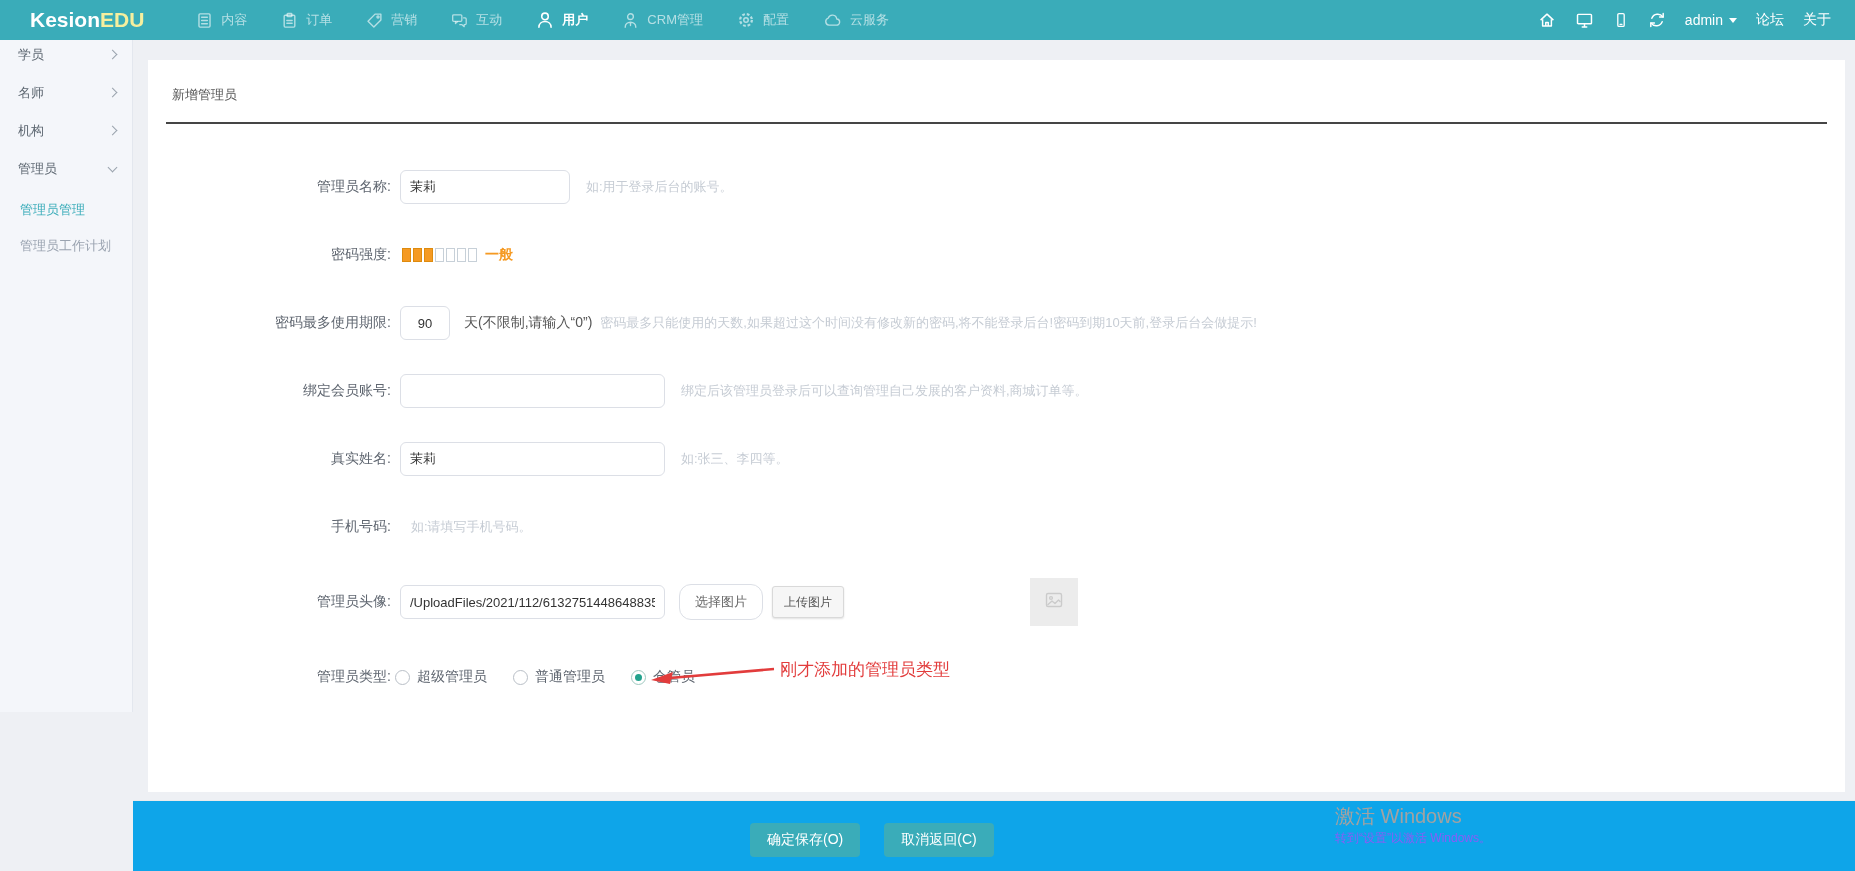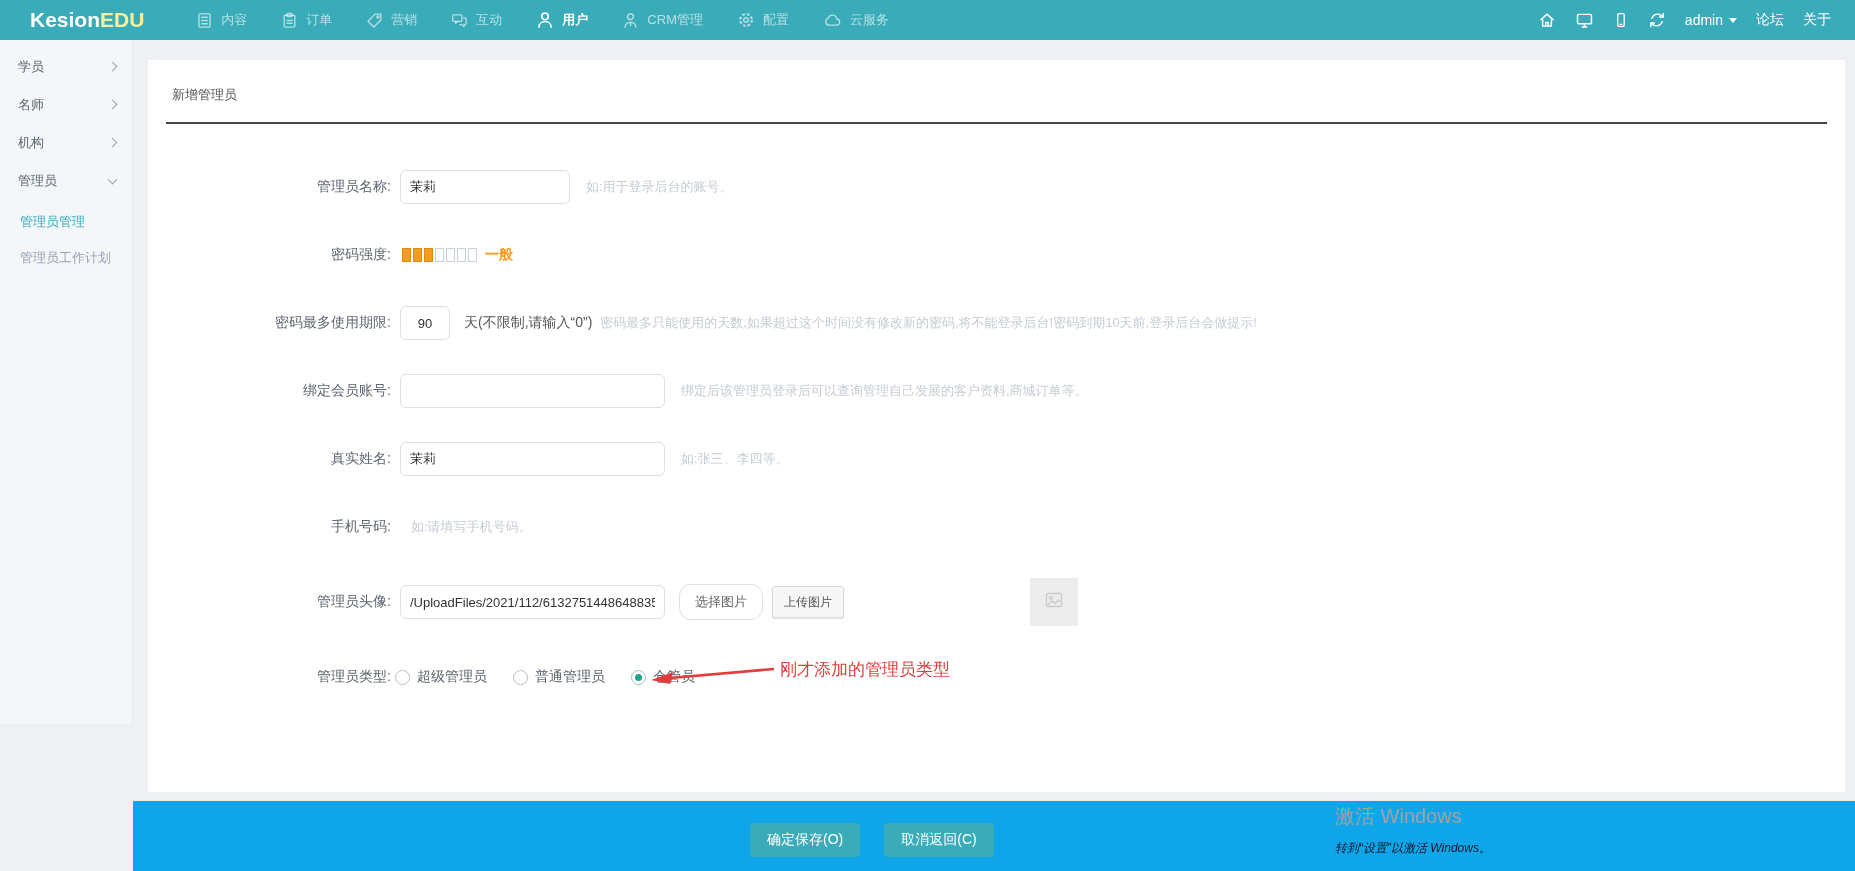--- a/index.html
+++ b/index.html
@@ -18,21 +18,21 @@
   .nav-item.active { color:#ffffff; font-weight:bold; }
   .nav-right { margin-left:auto; display:flex; align-items:center; gap:19px;
     margin-right:24px; font-size:14px; }
   .nav-right svg { display:block; }
   .nav-user { display:flex; align-items:center; gap:6px; cursor:pointer; }
   .caret { width:0; height:0; border-left:4px solid transparent; border-right:4px solid transparent;
     border-top:5px solid #fff; display:inline-block; }
   .nav-link { cursor:pointer; }
 
   
-  .sidebar { position:absolute; left:0; top:36px; width:133px; height:688px;
+  .sidebar { position:absolute; left:0; top:24px; width:133px; height:688px;
     background:#f4f6fa; border-right:1px solid #e3e7ee; padding-top:12px; }
   .side-item { height:38px; display:flex; align-items:center; justify-content:space-between;
     padding:0 16px 0 18px; font-size:13px; color:#5c6670; cursor:pointer; }
   .chev { width:7px; height:7px; border-right:1.4px solid #9aa3ad; border-top:1.4px solid #9aa3ad;
     transform:rotate(45deg); margin-top:-2px; }
   .chev.down { transform:rotate(135deg); margin-top:-4px; }
   .side-sub { padding-top:4px; }
   .side-sub-item { height:36px; display:flex; align-items:center; padding-left:20px;
     font-size:13px; color:#9aa3b0; cursor:pointer; }
   .side-sub-item.active { color:#3aacb9; }
@@ -88,21 +88,21 @@
   
   .footer { position:absolute; left:0; top:760px; width:1722px; height:71px; background:#0ea5e9;
     border-top:1px solid #ebebeb; }
   .footer-btns { position:absolute; left:617px; top:22px; display:flex; gap:24px; }
   .btn-primary { height:34px; padding:0 17px; background:#3aacb9; border:none; border-radius:4px;
     color:#fff; font-size:14px; cursor:pointer; font-family:inherit; }
 
   
   .watermark { position:absolute; left:1202px; top:763px; color:#a2a2a2; }
   .wm1 { font-size:20px; }
-  .wm2 { font-size:12px; margin-top:10px; color:#0f172a;font-style:italic; }
+  .wm2 { font-size:12px; margin-top:0; color:#8b5cf6; }
 </style>
 </head>
 <body>
 
 <div class="navbar">
   <div class="logo"><span>Kesion</span><span class="edu">EDU</span></div>
 
   <div class="nav-items">
     <div class="nav-item">
       <span>

